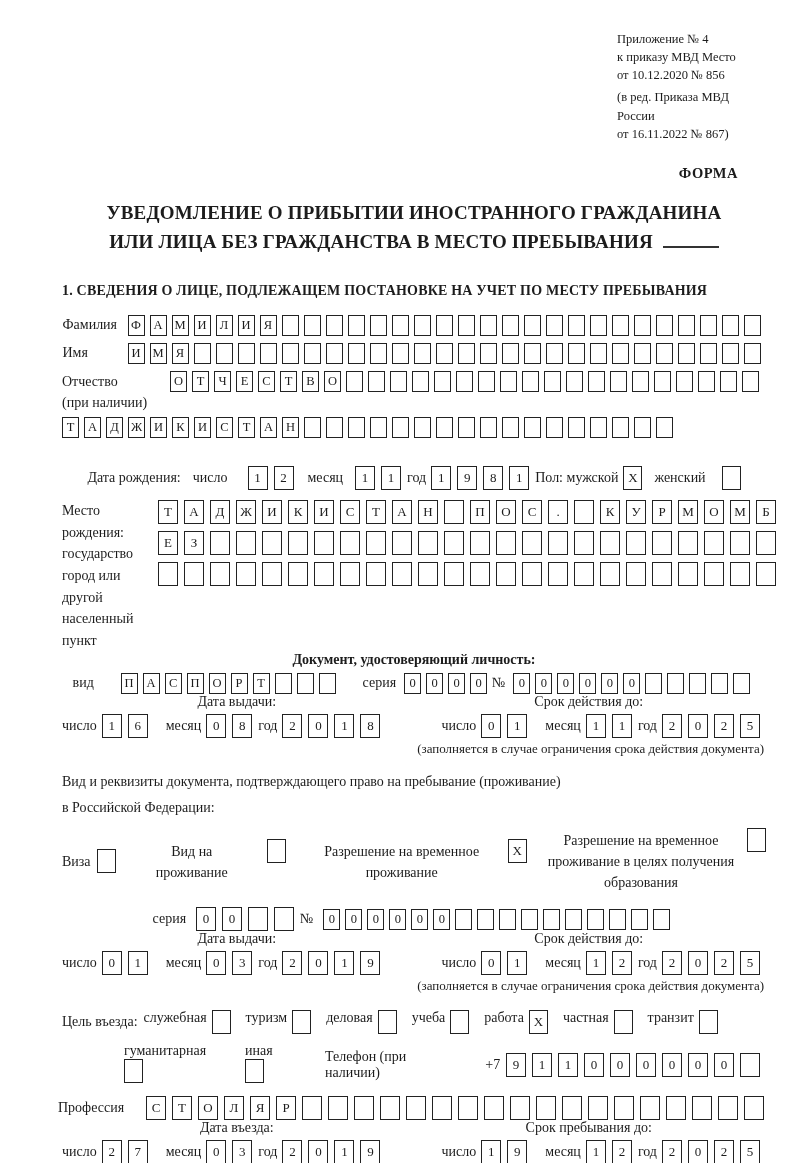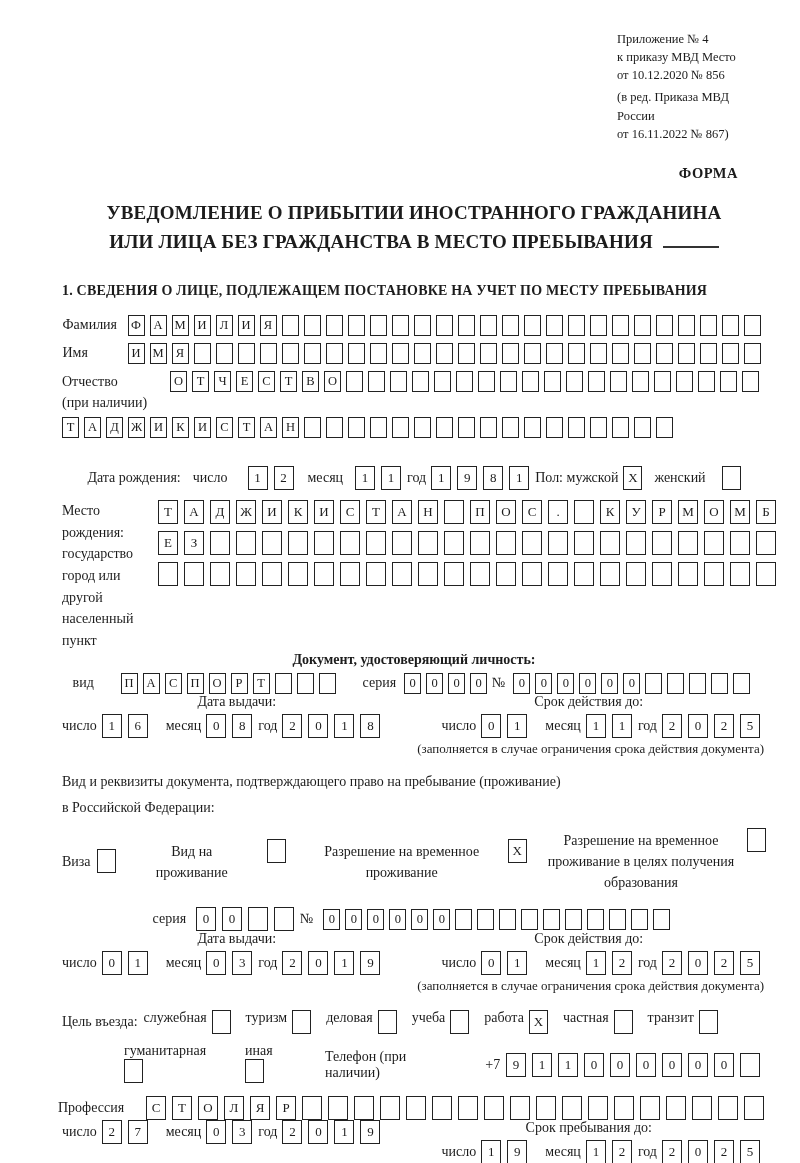--- a/index.html
+++ b/index.html
@@ -638,20 +638,21 @@
         <span class="cb"></span>
         <span class="cb"></span>
         <span class="cb"></span>
         <span class="cb"></span>
         <span class="cb"></span>
       </span>
   </div>
 
   <div class="daterow2">
     <div class="datecol left">
+      <div class="datehead">Дата въезда:</div>
       <div class="dateline">
         <span class="dl-lbl">число</span>
         <span class="boxes big">
             <span class="cb">2</span>
             <span class="cb">7</span>
           </span>
         <span class="gap"></span>
         <span class="dl-lbl">месяц</span>
         <span class="boxes big">
             <span class="cb">0</span>

